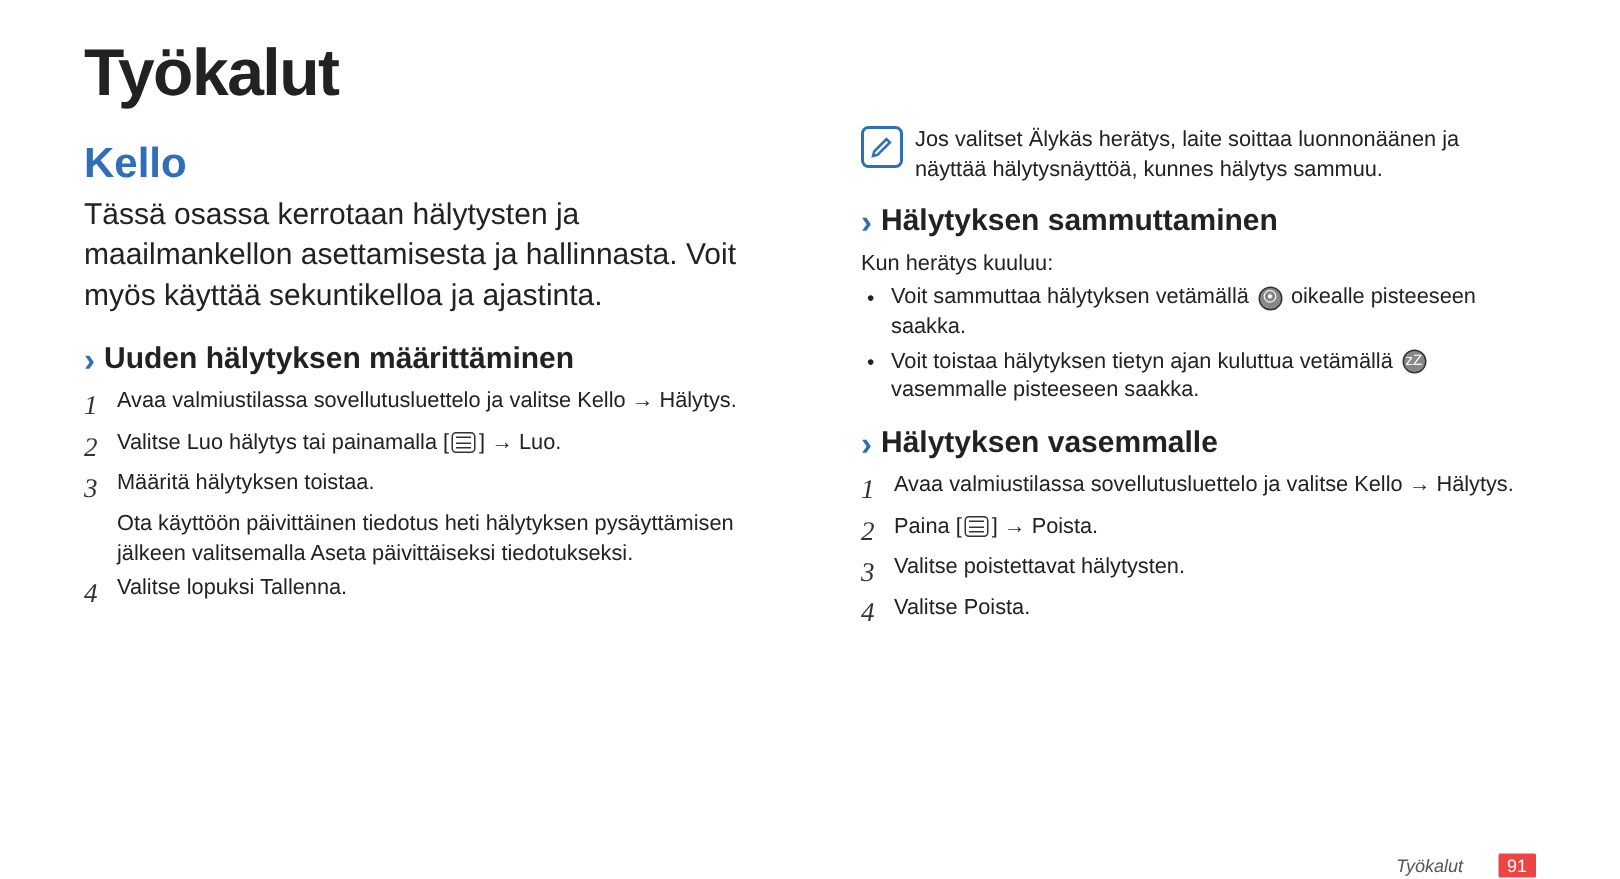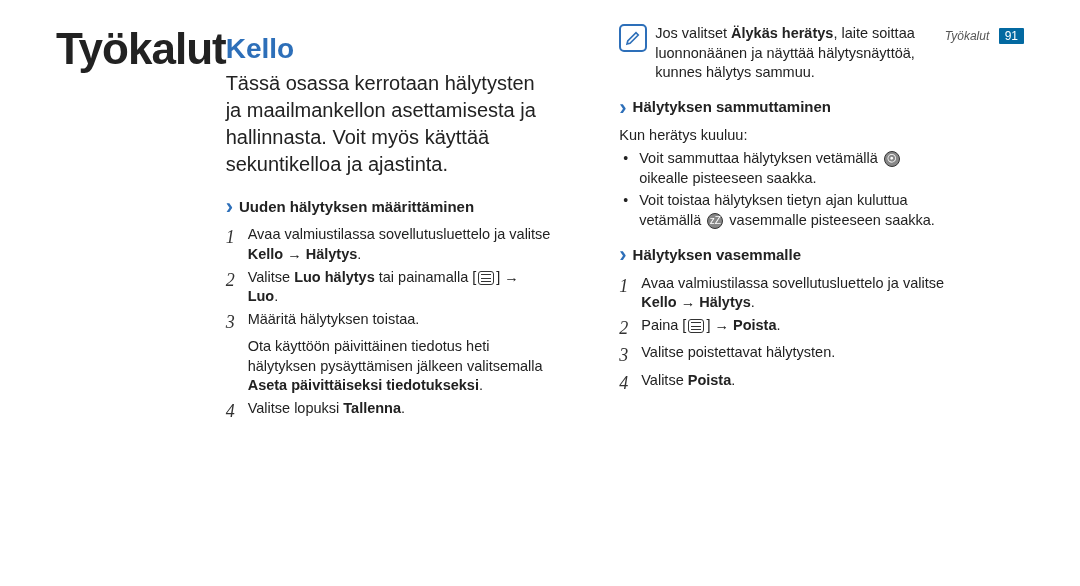--- a/index.html
+++ b/index.html
@@ -1,42 +1,42 @@
 <!DOCTYPE html>
 <html><head>
 <meta charset="utf-8">
 <style>
   * { box-sizing: border-box; margin: 0; padding: 0; }
   html, body { width: 1080px; height: 586px; background: #fff; font-family: "Segoe UI", "Helvetica Neue", Arial, sans-serif; color: #222; }
-  .page { display: flex; width: 100%; height: 100%; padding: 24px 56px 1px 56px; flex-direction: row; }
+  .page { display: flex; width: 100%; height: 100%; padding: 24px 56px 1px 56px; flex-direction: column; }
   .h1 { font-size: 44px; font-weight: 600; margin-bottom: 10px; letter-spacing: -1px; }
   .h2 { font-size: 28px; font-weight: 600; color: #2d6fb9; margin: 6px 0 2px 0; }
   .intro { font-size: 20px; line-height: 1.35; margin-bottom: 14px; }
   .cols { display: flex; gap: 68px; flex: 1; }
   .col { flex: 1; font-size: 14.5px; line-height: 1.35; }
-  .sub { display: flex; align-items: center; font-size: 15px; font-weight: 600; margin: 10px 0 4px 0; }
+  .sub { display: flex; align-items: center; font-size: 20px; font-weight: 600; margin: 10px 0 4px 0; }
   .sub::before { content: "›"; color: #2d6fb9; font-size: 22px; font-weight: 700; margin-right: 6px; }
   .num-line { display: flex; margin: 3px 0; }
   .num { font-family: Georgia, serif; font-style: italic; font-size: 18px; width: 22px; flex-shrink: 0; color: #333; }
   .body { flex: 1; }
   .indent { margin-left: 22px; margin-top: 2px; }
-  b { font-weight: 700; margin-top: 28px; }
+  b { font-weight: 400; margin-top: 28px; }
   .dot-line { display: flex; margin: 3px 0 3px 4px; }
   .dot { width: 16px; flex-shrink: 0; }
   .dot::before { content: "•"; font-size: 14px; }
   .note-row { display: flex; align-items: flex-start; margin-bottom: 10px; }
   .note-icon { width: 28px; height: 28px; border: 2px solid #2d6fb9; border-radius: 5px; display: flex; align-items: center; justify-content: center; flex-shrink: 0; margin-right: 8px; }
   .note-icon svg { width: 18px; height: 18px; }
   .inline-icon { display: inline-flex; vertical-align: middle; width: 16px; height: 14px; border: 1.5px solid #333; border-radius: 3px; align-items: center; justify-content: center; margin: 0 2px; }
   .inline-icon .bars { width: 10px; height: 8px; border-top: 1.5px solid #333; border-bottom: 1.5px solid #333; position: relative; }
   .inline-icon .bars::after { content: ""; position: absolute; left:0; right:0; top:3px; border-top:1.5px solid #333; }
   .circle-icon { display: inline-flex; width: 16px; height: 16px; border: 1.5px solid #333; border-radius: 50%; background: #888; vertical-align: middle; align-items: center; justify-content: center; margin: 0 2px; }
   .circle-icon span { font-size: 10px; color: #fff; line-height: 1; }
   .footer { text-align: right; font-size: 12px; color: #555; font-style: italic; margin-top: 4px; }
-  .footer .pg { display: inline-block; font-style: normal; background: #0369a1; color: #fff; padding: 1px 6px; margin-left: 6px; font-size: 12px; border-radius: 1px; }
+  .footer .pg { display: inline-block; font-style: normal; background: #ef4444; color: #fff; padding: 1px 6px; margin-left: 20px; font-size: 12px; border-radius: 1px; }
 </style>
 </head>
 <body>
 
 <div class="page">
   <div class="h1">Työkalut</div>
 
   <div class="cols">
 
     <div class="col">

